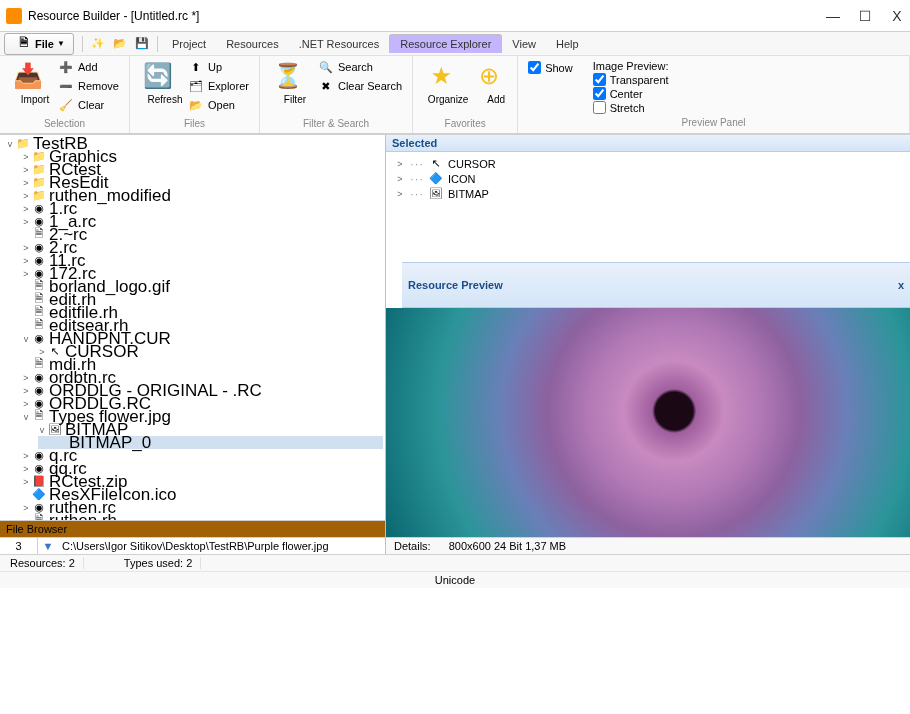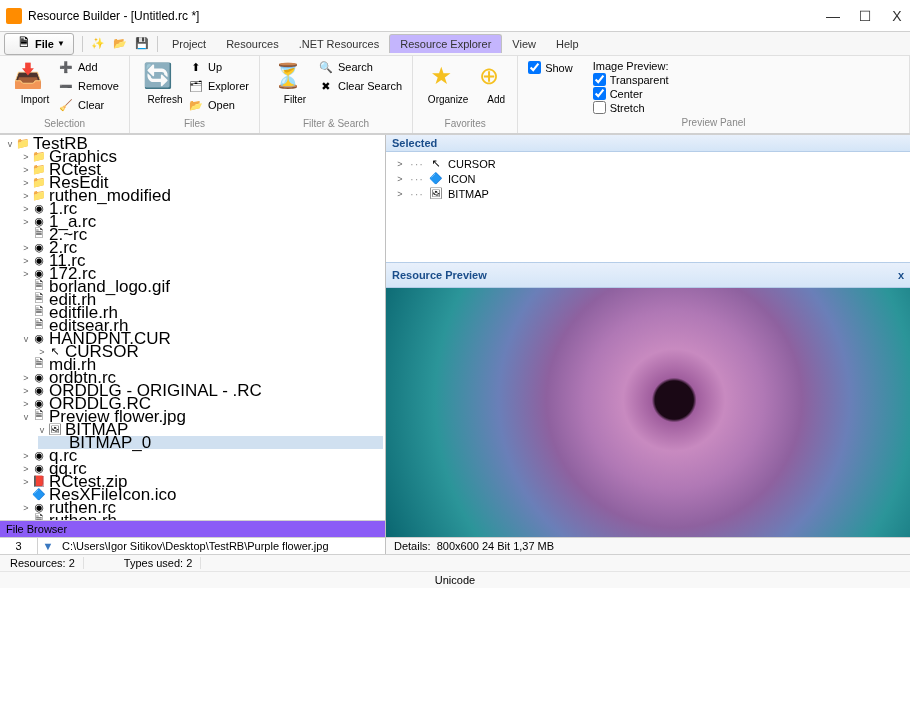--- a/index.html
+++ b/index.html
@@ -43,40 +43,40 @@
     .tree-row { display: flex; align-items: center; height: 13px; white-space: nowrap; padding-left: 2px; }
     .tree-row.selected { background: #d0e0f0; }
     .expander { width: 12px; display: inline-flex; justify-content: center; font-size: 9px; color: #666; cursor: default; }
     .node-icon { width: 14px; margin-right: 3px; display: inline-flex; align-items: center; justify-content: center; }
     .node-text { font-size: 17px; }
     .indent-0 { margin-left: 0; }
     .indent-1 { margin-left: 16px; }
     .indent-2 { margin-left: 32px; }
     .indent-3 { margin-left: 36px; }
     
-    .file-browser-label { padding: 2px 6px; border-top: 1px solid #d0d0d0; background: #8b5cf6; }
+    .file-browser-label { padding: 2px 6px; border-top: 1px solid #d0d0d0; background: #a16207; }
     .file-path-bar { display: flex; align-items: center; border-top: 1px solid #d0d0d0; }
     .file-path-bar .idx { width: 38px; text-align: center; border-right: 1px solid #d0d0d0; padding: 2px; }
     .file-path-bar .funnel { width: 20px; text-align: center; color: #3a78c0; }
     .file-path-bar .path { flex: 1; padding: 2px 4px; }
     
     .right-panel { flex: 1; display: flex; flex-direction: column; }
     .sel-header { background: linear-gradient(#e8f0fb, #d4e5f7); color: #1a4d8a; font-weight: bold; padding: 2px 6px; border-bottom: 1px solid #b5cde8; }
     .sel-list { padding: 4px 8px; height: 110px; background: #fff; }
     .sel-row { display: flex; align-items: center; height: 15px; }
     .sel-row .expander { width: 12px; font-size: 9px; color: #666; }
     .sel-row .dots { color: #999; margin: 0 4px; letter-spacing: 1px; }
     .sel-row .sel-icon { width: 16px; display: inline-flex; align-items: center; justify-content: center; margin-right: 4px; }
     
-    .preview-header { display: flex; justify-content: space-between; background: linear-gradient(#e8f0fb, #d4e5f7); color: #1a4d8a; font-weight: bold; padding: 6px 6px; border-top: 1px solid #b5cde8; border-bottom: 1px solid #b5cde8; }
+    .preview-header { display: flex; justify-content: space-between; background: linear-gradient(#e8f0fb, #d4e5f7); color: #1a4d8a; font-weight: bold; padding: 16px 6px; border-top: 1px solid #b5cde8; border-bottom: 1px solid #b5cde8; margin-left: 16px; }
     .preview-close { color: #1a4d8a; cursor: default; }
     .preview-image { flex: 1; background: radial-gradient(circle at 55% 45%, #1a0815 0%, #1a0815 6%, #a05e9e 7%, #c88ac0 16%, #b078b5 28%, #8e619f 40%, #6a7fb8 55%, #2b9599 75%, #0a6670 100%); position: relative; }
     
     .details-bar { display: flex; padding: 2px 8px; border-top: 1px solid #d0d0d0; background: #f8f8f8; }
-    .details-bar .lbl { margin-right: 6px; }
+    .details-bar .lbl { margin-right: 18px; }
     
     .statusbar { display: flex; border-top: 1px solid #d0d0d0; background: #f8f8f8; padding: 2px; gap: 32px; }
     .status-cell { padding: 0 8px; border-right: 1px solid #e0e0e0; }
     .statusbar2 { text-align: center; border-top: 1px solid #e5e5e5; padding: 2px; background: #f8f8f8; }
     
     .folder-yellow { color: #f0c040; }
     .folder-open { color: #f0c040; }
     .star-yellow { color: #f5c020; }
   </style>
 </head>
@@ -326,21 +326,21 @@
             <span class="node-text">ORDDLG - ORIGINAL - .RC</span>
           </div>
           <div class="tree-row indent-1">
             <span class="expander">&gt;</span>
             <span class="node-icon">◉</span>
             <span class="node-text">ORDDLG.RC</span>
           </div>
           <div class="tree-row indent-1">
             <span class="expander">v</span>
             <span class="node-icon">🗎</span>
-            <span class="node-text">Preview flower.jpg</span>
+            <span class="node-text">Types flower.jpg</span>
           </div>
           <div class="tree-row indent-2">
             <span class="expander">v</span>
             <span class="node-icon">🖼</span>
             <span class="node-text">BITMAP</span>
           </div>
           <div class="tree-row indent-3 selected">
             <span class="expander"></span>
             <span class="node-icon"></span>
             <span class="node-text">BITMAP_0</span>

